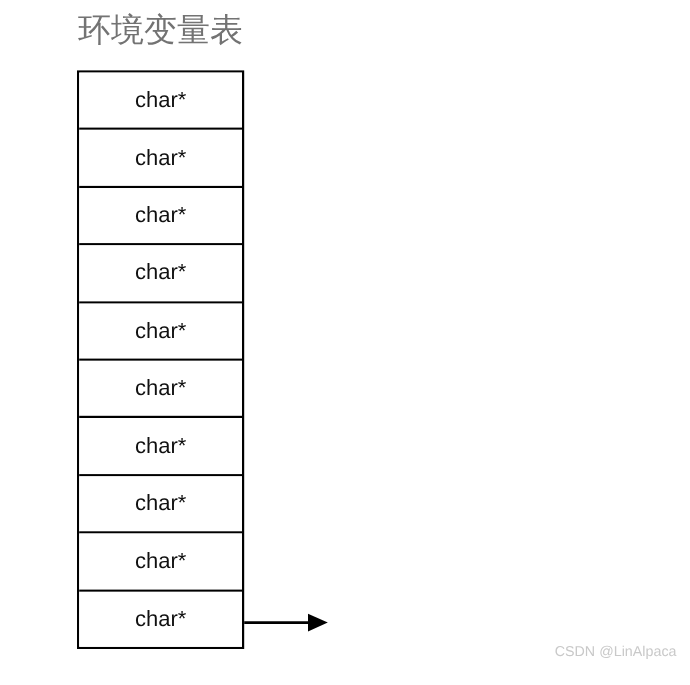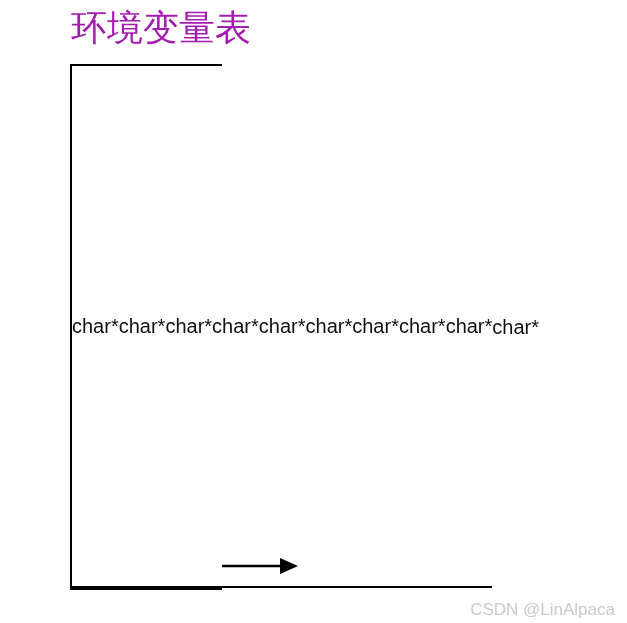--- a/index.html
+++ b/index.html
@@ -18,41 +18,41 @@
   #diagram-root {
     position: absolute;
     inset: 0;
   }
 
   
   .diagram-title {
     position: absolute;
     left: 71px;
     top: 10px;
-    font-size: 36px;
+    font-size: 30px;
     line-height: 36px;
-    color: #a21caf;
+    color: #737373;
     font-family: "DejaVu Sans", "Liberation Sans", sans-serif;
     white-space: nowrap;
     letter-spacing: 0px;
     text-align: right;
   }
 
   
   .env-table {
     position: absolute;
     left: 70px;
     top: 64px;
     width: 152px;
     height: 526px;
     box-sizing: border-box;
     border: 2px solid #000000;
     background: #ffffff;
     display: flex;
-    flex-direction: row;
+    flex-direction: column;
   }
   .env-cell {
     flex: 1 1 0;
     box-sizing: border-box;
     border-bottom: 2px solid #000000;
     display: flex;
     align-items: center;
     justify-content: center;
     background: #ffffff;
   }
@@ -85,22 +85,22 @@
     line-height: 30px;
     color: #141414;
     font-family: "Liberation Sans", sans-serif;
     white-space: nowrap;
   }
 
   
   .watermark {
     position: absolute;
     right: 12px;
-    bottom: 5px;
-    font-size: 17px;
+    bottom: 23px;
+    font-size: 13px;
     line-height: 16px;
     color: #c9c9c9;
     font-family: "Liberation Sans", sans-serif;
     white-space: nowrap;
   }
 </style>
 </head>
 <body>
 
 <div id="diagram-root">

